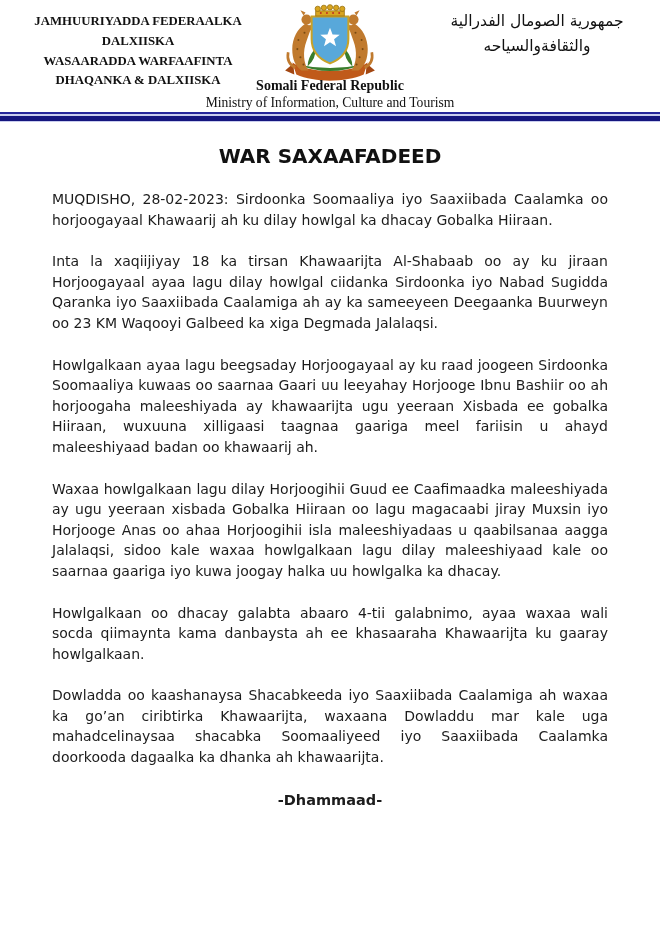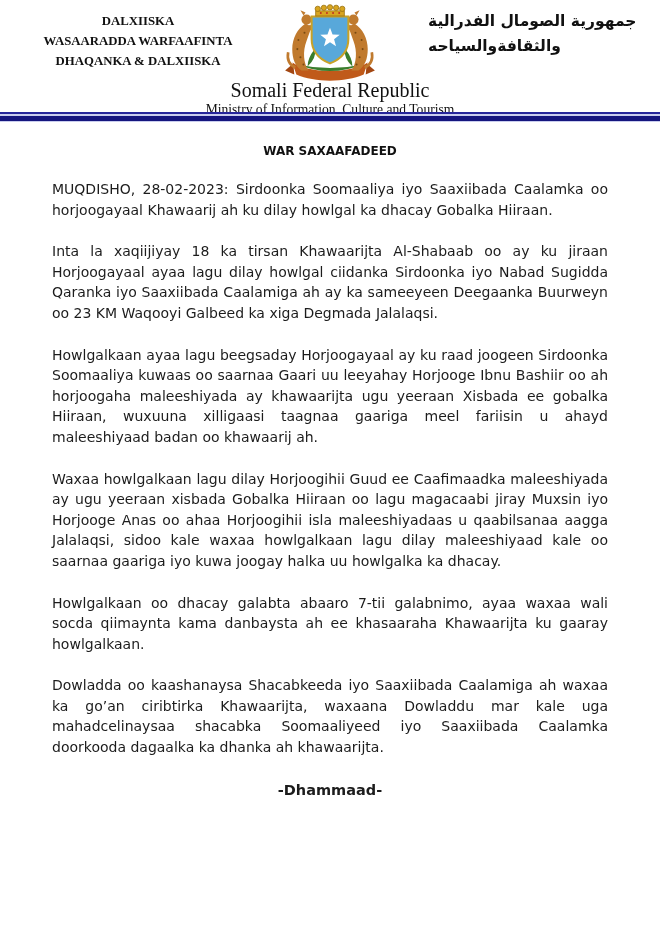--- a/index.html
+++ b/index.html
@@ -14,43 +14,43 @@
   
   .header{position:relative;height:112px;}
   .header-left{
     position:absolute;left:20px;top:12px;width:236px;
     text-align:center;
     font-family:"Liberation Serif","DejaVu Serif",serif;
     font-weight:bold;font-size:12.8px;line-height:1.55;color:#111;
   }
   .header-right{
     position:absolute;right:14px;top:9px;width:218px;
-    direction:rtl;text-align:left;
+    direction:rtl;text-align:center;
     font-family:"DejaVu Sans",sans-serif;
-    font-weight:bold;font-size:15.5px;line-height:1.6;color:#111;
+    font-weight:normal;font-size:15.5px;line-height:1.6;color:#111;
   }
   .emblem-wrap{position:absolute;left:50%;top:3px;transform:translateX(-50%);}
   .header-captions{
     position:absolute;left:50%;top:78px;transform:translateX(-50%);
     width:320px;text-align:center;
     font-family:"Liberation Serif","DejaVu Serif",serif;color:#111;
   }
-  .caption-1{font-weight:normal;font-size:20px;line-height:1.2;}
+  .caption-1{font-weight:bold;font-size:14px;line-height:1.2;}
   .caption-2{font-size:13.6px;line-height:1.25;}
   
   .rule-double{position:relative;height:10px;}
   .rule-double .r1{height:2px;background:#26269b;}
   .rule-double .r2{height:2px;background:#c9cdee;}
   .rule-double .r3{height:5px;background:#15157e;}
   .rule-double .r4{height:1px;background:#c9cdee;}
   
   .doc-body{padding:0 52px;}
   .doc-title{
     margin:22px 0 0;text-align:center;
-    font-size:12px;font-weight:bold;color:#111;
+    font-size:20px;font-weight:bold;color:#111;
   }
   .doc-body p{
     margin:21px 0 0;
     font-size:14px;line-height:20.6px;
     text-align:justify;text-justify:inter-word;
   }
   .doc-body p .lead{font-weight:normal;}
   .closing{
     margin:24px 0 12px;text-align:center;
     font-size:14.5px;font-weight:bold;
@@ -66,20 +66,21 @@
   .footer-text a{color:#1155cc;text-decoration:underline;cursor:pointer;}
 </style>
 </head>
 <body>
 
 <div class="page">
 
   <div class="header">
 
     <div class="header-left">
+      <div>JAMHUURIYADDA FEDERAALKA</div>
       <div>DALXIISKA</div>
       <div>WASAARADDA WARFAAFINTA</div>
       <div>DHAQANKA &amp; DALXIISKA</div>
     </div>
 
     <div class="emblem-wrap">
       <svg width="102" height="80" viewBox="0 0 100 78" aria-hidden="true">
 
         <path d="M13,58 C30,69 70,69 87,58 L83,70 C65,78 35,78 17,70 Z" fill="#c05a1a"></path>
         <path d="M14,59 l-8,7 9,4 z" fill="#a34712"></path>
@@ -164,21 +165,21 @@
     <div class="doc-title">WAR SAXAAFADEED</div>
 
     <p><span class="lead">MUQDISHO, 28-02-2023:</span> <span>Sirdoonka Soomaaliya iyo Saaxiibada Caalamka oo horjoogayaal Khawaarij ah ku dilay howlgal ka dhacay Gobalka Hiiraan.</span></p>
 
     <p>Inta la xaqiijiyay 18 ka tirsan Khawaarijta Al-Shabaab oo ay ku jiraan Horjoogayaal ayaa lagu dilay howlgal ciidanka Sirdoonka iyo Nabad Sugidda Qaranka iyo Saaxiibada Caalamiga ah ay ka sameeyeen Deegaanka Buurweyn oo 23 KM Waqooyi Galbeed ka xiga Degmada Jalalaqsi.</p>
 
     <p>Howlgalkaan ayaa lagu beegsaday Horjoogayaal ay ku raad joogeen Sirdoonka Soomaaliya kuwaas oo saarnaa Gaari uu leeyahay Horjooge Ibnu Bashiir oo ah horjoogaha maleeshiyada ay khawaarijta ugu yeeraan Xisbada ee gobalka Hiiraan, wuxuuna xilligaasi taagnaa gaariga meel fariisin u ahayd maleeshiyaad badan oo khawaarij ah.</p>
 
     <p>Waxaa howlgalkaan lagu dilay Horjoogihii Guud ee Caafimaadka maleeshiyada ay ugu yeeraan xisbada Gobalka Hiiraan oo lagu magacaabi jiray Muxsin iyo Horjooge Anas oo ahaa Horjoogihii isla maleeshiyadaas u qaabilsanaa aagga Jalalaqsi, sidoo kale waxaa howlgalkaan lagu dilay maleeshiyaad kale oo saarnaa gaariga iyo kuwa joogay halka uu howlgalka ka dhacay.</p>
 
-    <p>Howlgalkaan oo dhacay galabta abaaro 7-tii galabnimo, ayaa waxaa wali socda qiimaynta kama danbaysta ah ee khasaaraha Khawaarijta ku gaaray howlgalkaan.</p>
+    <p>Howlgalkaan oo dhacay galabta abaaro 4-tii galabnimo, ayaa waxaa wali socda qiimaynta kama danbaysta ah ee khasaaraha Khawaarijta ku gaaray howlgalkaan.</p>
 
     <p>Dowladda oo kaashanaysa Shacabkeeda iyo Saaxiibada Caalamiga ah waxaa ka go’an ciribtirka Khawaarijta, waxaana Dowladdu mar kale uga mahadcelinaysaa shacabka Soomaaliyeed iyo Saaxiibada Caalamka doorkooda dagaalka ka dhanka ah khawaarijta.</p>
 
     <div class="closing">-Dhammaad-</div>
   </div>
 
 
 </div>
 
 </body></html>

